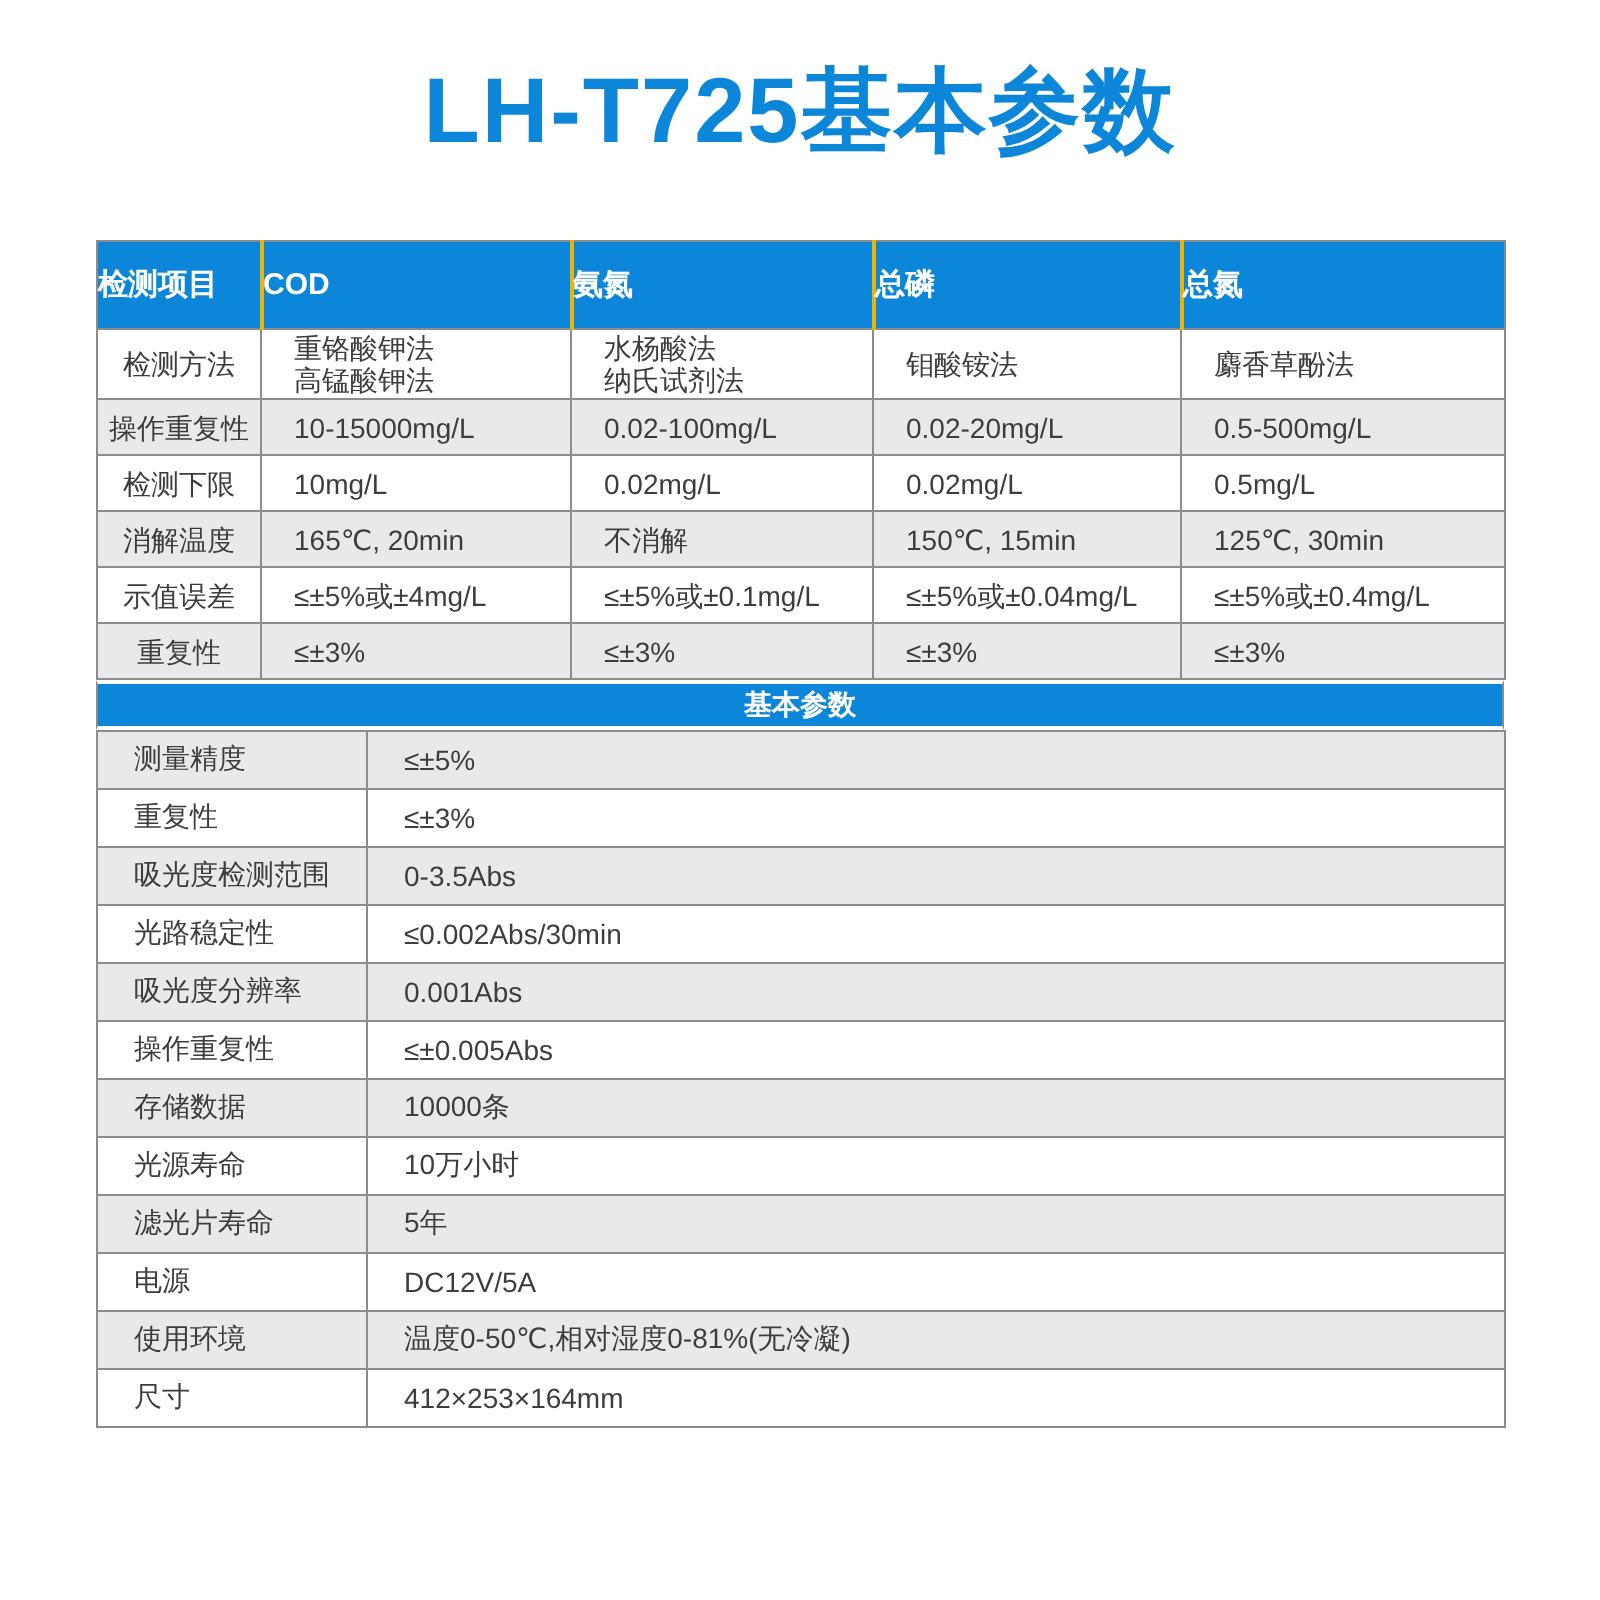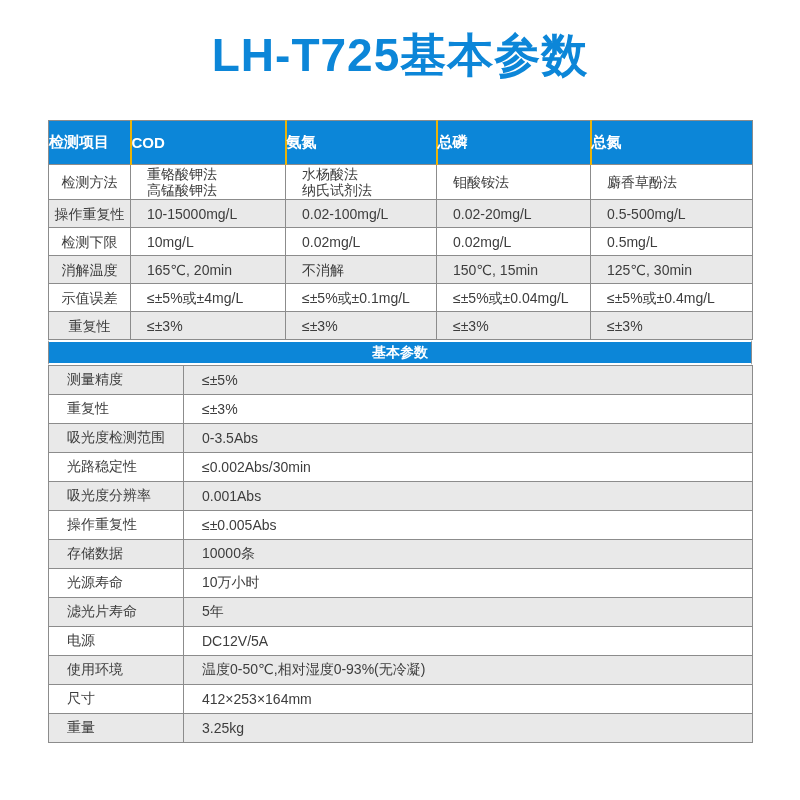--- a/index.html
+++ b/index.html
@@ -196,27 +196,23 @@
         <tr>
           <td class="label-cell">滤光片寿命</td>
           <td class="value-cell">5年</td>
         </tr>
         <tr>
           <td class="label-cell">电源</td>
           <td class="value-cell">DC12V/5A</td>
         </tr>
         <tr>
           <td class="label-cell">使用环境</td>
-          <td class="value-cell">温度0-50℃,相对湿度0-93%(无冷凝)</td>
+          <td class="value-cell">温度0-50℃,相对湿度0-81%(无冷凝)</td>
         </tr>
         <tr>
           <td class="label-cell">尺寸</td>
           <td class="value-cell">412×253×164mm</td>
         </tr>
-        <tr>
-          <td class="label-cell">重量</td>
-          <td class="value-cell">3.25kg</td>
-        </tr>
       </tbody>
     </table>
 
   </div>
 </div>
 
 </body></html>

